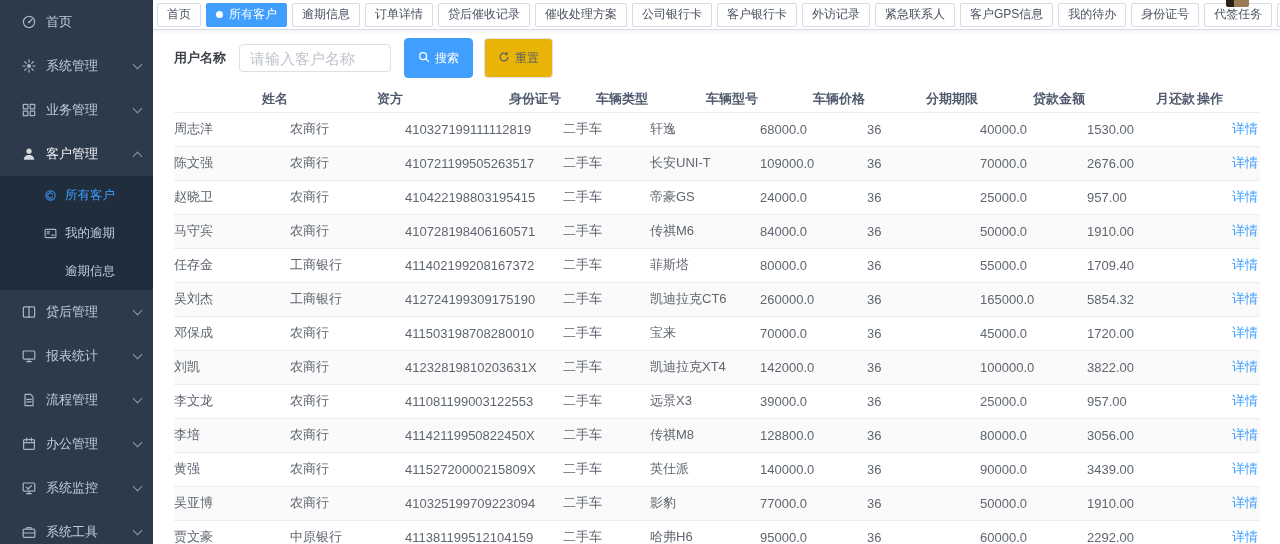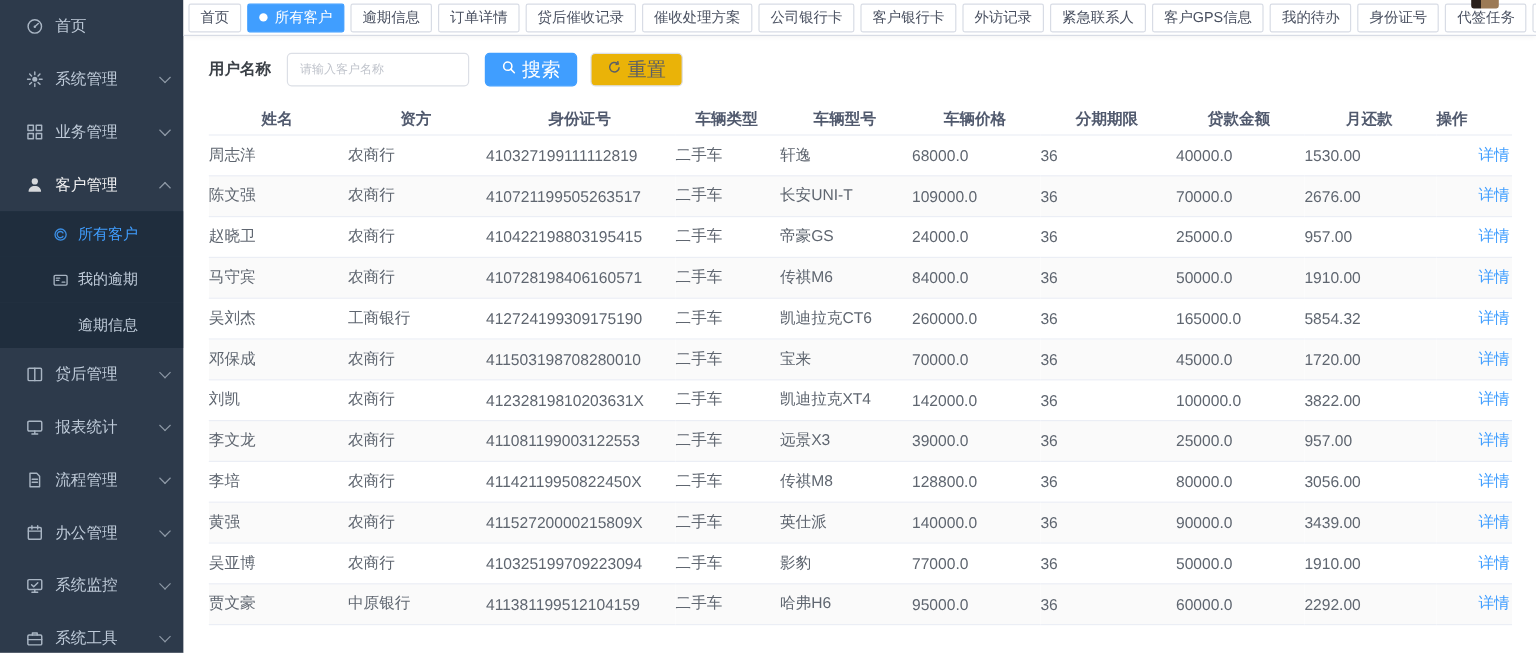--- a/index.html
+++ b/index.html
@@ -36,31 +36,31 @@
   .dot { width:7px; height:7px; border-radius:50%; background:#fff; margin-right:6px; flex:none; }
   .avatar-frag { position:absolute; top:0; right:31px; width:23px; height:7px;
     background:linear-gradient(90deg,#2a201a 0 35%,#9c7a55 35% 100%); border-radius:0 0 2px 2px; z-index:3; }
 
   .content { padding:14px 20px 0 21px; }
 
   
   .search-row { display:flex; align-items:center; height:28px; }
   .search-label { font-size:13px; font-weight:bold; color:#3c4148; margin-right:13px; }
   .search-input { width:152px; height:28px; border:1px solid #dcdfe6; border-radius:4px;
-    padding:0 10px; font-size:10px; color:#606266; outline:none;
+    padding:0 10px; font-size:15px; color:#606266; outline:none;
     font-family:"Liberation Sans","DejaVu Sans",sans-serif; }
   .search-input::placeholder { color:#c0c4cc; }
-  .btn { display:inline-flex; align-items:center; gap:5px; height:28px; padding:0 13px;
-    border-radius:4px; font-size:16px; cursor:pointer;justify-content:space-between; }
+  .btn { display:inline-flex; align-items:center; gap:5px; height:40px; padding:0 13px;
+    border-radius:4px; font-size:12px; cursor:pointer;justify-content:space-between; }
   .btn-primary { background:#409eff; border:1px solid #409eff; color:#fff; margin-left:13px; }
   .btn-default { background:#eab308; border:1px solid #dcdfe6; color:#5a5e66; margin-left:11px; }
 
   
   table { width:100%; border-collapse:collapse; table-layout:fixed; margin-top:15px; }
-  th { text-align:center; font-size:13px; color:#515a6e; font-weight:bold;
+  th { text-align:right; font-size:13px; color:#515a6e; font-weight:bold;
     height:25px; padding:0 2px 0 0; border-bottom:1px solid #ebeef5; }
   th:last-child { text-align:left; }
   td { height:34px; font-size:13px; color:#5f6670; border-bottom:1px solid #ebeef5;
     padding:0 2px 0 0; white-space:nowrap; overflow:hidden; }
   td:last-child { text-align:right; }
   tbody tr:nth-child(even) { background:#fafafa; }
   .detail-link { color:#409eff; text-decoration:none; cursor:pointer; }
 </style>
 </head>
 <body>
@@ -408,20 +408,32 @@
             <td>410728198406160571</td>
             <td>二手车</td>
             <td>传祺M6</td>
             <td>84000.0</td>
             <td>36</td>
             <td>50000.0</td>
             <td>1910.00</td>
             <td><a class="detail-link">详情</a></td>
           </tr>
 
+          <tr>
+            <td>任存金</td>
+            <td>工商银行</td>
+            <td>411402199208167372</td>
+            <td>二手车</td>
+            <td>菲斯塔</td>
+            <td>80000.0</td>
+            <td>36</td>
+            <td>55000.0</td>
+            <td>1709.40</td>
+            <td><a class="detail-link">详情</a></td>
+          </tr>
 
           <tr>
             <td>吴刘杰</td>
             <td>工商银行</td>
             <td>412724199309175190</td>
             <td>二手车</td>
             <td>凯迪拉克CT6</td>
             <td>260000.0</td>
             <td>36</td>
             <td>165000.0</td>

